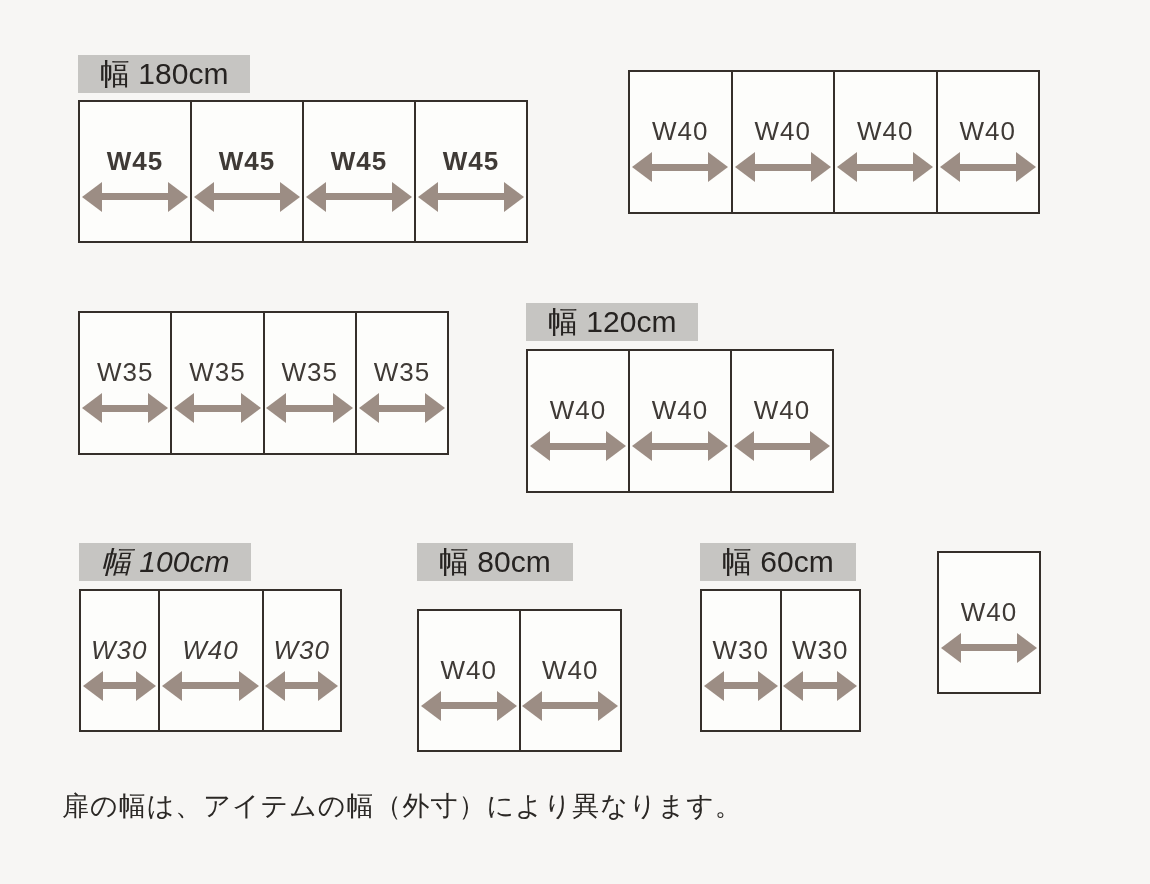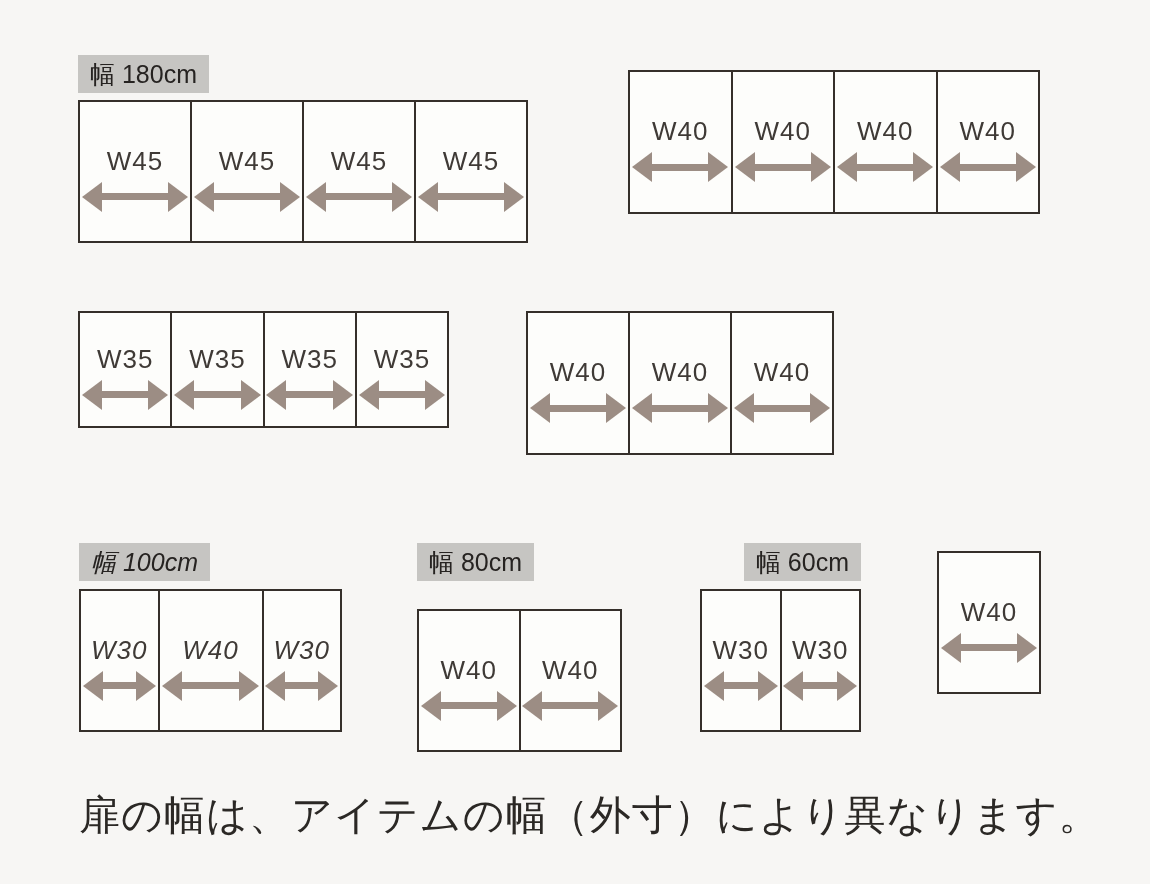--- a/index.html
+++ b/index.html
@@ -25,23 +25,23 @@
     position:absolute;
     display:flex;
     flex-direction:column;
     align-items:flex-start;
   }
   .diagram.centered{align-items:center;}
   .width-badge{
     display:inline-block;
     background:var(--label-bg);
     color:var(--label-text);
-    font-size:25px;
+    font-size:30px;
     line-height:30px;
-    padding:4px 12px;
+    padding:4px 22px;
     white-space:nowrap;
   }
   .cabinet-box{
     display:flex;
     background:var(--box-bg);
     border:2px solid var(--border);
   }
   .door-section{
     display:flex;
     flex-direction:column;
@@ -78,36 +78,36 @@
     background:var(--arrow);
   }
   .arrow-head-right{
     width:0;height:0;flex:0 0 auto;
     border-top:15px solid transparent;
     border-bottom:15px solid transparent;
     border-left:20px solid var(--arrow);
   }
   .caption{
     position:absolute;
-    left:79px;
+    left:62px;
     top:788px;
-    font-size:41px;
+    font-size:27px;
     color:var(--caption);
     letter-spacing:1px;
     white-space:nowrap;
   }
 </style>
 </head>
 <body>
 
 <div id="canvas">
   <div id="diagrams">
       <div class="diagram" style="left: 78px; top: 55px;">
         <div class="width-badge">幅 180cm</div>
-        <div class="cabinet-box" style="width: 450px; height: 143px; margin-top: 7px;">
+        <div class="cabinet-box" style="width: 450px; height: 143px; margin-top: 7px; font-weight: bold;">
           <div class="door-section" style="flex-grow: 45; flex-basis: 0px;">
             <div class="door-width-label">W45</div>
             <div class="double-arrow">
               <span class="arrow-head-left"></span>
               <span class="arrow-shaft"></span>
               <span class="arrow-head-right"></span>
             </div>
           </div>
           <div class="door-section" style="flex-grow: 45; flex-basis: 0px;">
             <div class="door-width-label">W45</div>
@@ -165,21 +165,21 @@
             <div class="door-width-label">W40</div>
             <div class="double-arrow">
               <span class="arrow-head-left"></span>
               <span class="arrow-shaft"></span>
               <span class="arrow-head-right"></span>
             </div>
           </div>
         </div>
       </div>
       <div class="diagram" style="left: 78px; top: 303px;">
-        <div class="cabinet-box" style="width: 371px; height: 117px; margin-top: 8px;">
+        <div class="cabinet-box" style="width: 371px; height: 144px; margin-top: 8px;">
           <div class="door-section" style="flex-grow: 35; flex-basis: 0px;">
             <div class="door-width-label">W35</div>
             <div class="double-arrow">
               <span class="arrow-head-left"></span>
               <span class="arrow-shaft"></span>
               <span class="arrow-head-right"></span>
             </div>
           </div>
           <div class="door-section" style="flex-grow: 35; flex-basis: 0px;">
             <div class="door-width-label">W35</div>
@@ -201,20 +201,21 @@
             <div class="door-width-label">W35</div>
             <div class="double-arrow">
               <span class="arrow-head-left"></span>
               <span class="arrow-shaft"></span>
               <span class="arrow-head-right"></span>
             </div>
           </div>
         </div>
       </div>
       <div class="diagram" style="left: 526px; top: 303px;">
+        <div class="width-badge">幅 120cm</div>
         <div class="cabinet-box" style="width: 308px; height: 144px; margin-top: 8px;">
           <div class="door-section" style="flex-grow: 40; flex-basis: 0px;">
             <div class="door-width-label">W40</div>
             <div class="double-arrow">
               <span class="arrow-head-left"></span>
               <span class="arrow-shaft"></span>
               <span class="arrow-head-right"></span>
             </div>
           </div>
           <div class="door-section" style="flex-grow: 40; flex-basis: 0px;">
@@ -278,21 +279,21 @@
           <div class="door-section" style="flex-grow: 40; flex-basis: 0px;">
             <div class="door-width-label">W40</div>
             <div class="double-arrow">
               <span class="arrow-head-left"></span>
               <span class="arrow-shaft"></span>
               <span class="arrow-head-right"></span>
             </div>
           </div>
         </div>
       </div>
-      <div class="diagram" style="left: 700px; top: 543px; align-items: flex-end;">
+      <div class="diagram" style="left: 700px; top: 543px;">
         <div class="width-badge">幅 60cm</div>
         <div class="cabinet-box" style="width: 161px; height: 143px; margin-top: 8px;">
           <div class="door-section" style="flex-grow: 30; flex-basis: 0px;">
             <div class="door-width-label">W30</div>
             <div class="double-arrow">
               <span class="arrow-head-left"></span>
               <span class="arrow-shaft"></span>
               <span class="arrow-head-right"></span>
             </div>
           </div>

